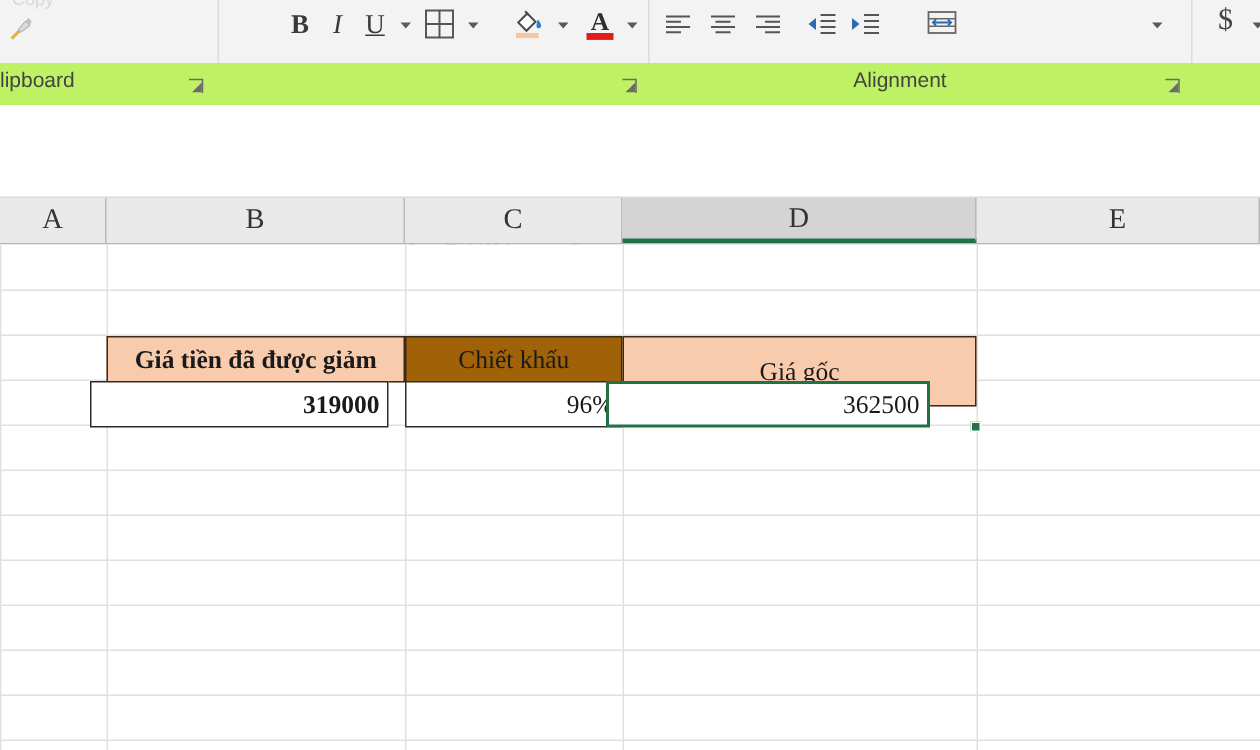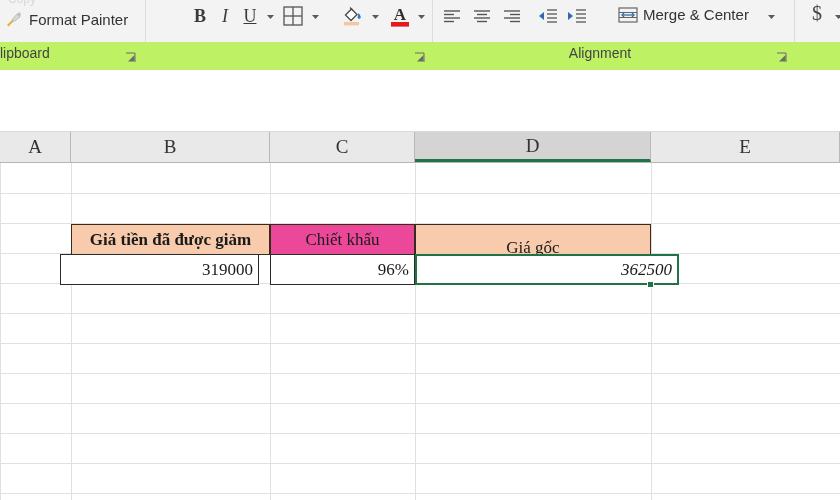--- a/index.html
+++ b/index.html
@@ -203,21 +203,20 @@
       <div class="cut-top">Copy</div>
 
       <div class="fmt-painter">
         <span class="brush-ico">
           <svg viewBox="0 0 18 18" width="18" height="18">
             <path d="M2 15 L7 10 L8.5 11.5 L3.5 16.5 Z" fill="#e3b23c"></path>
             <path d="M7 10 L12 4 L15 7 L9 11.5 Z" fill="#d9d9d9" stroke="#9a9a9a" stroke-width=".6"></path>
             <path d="M12 4 L14 2 L16 4 L15 7 Z" fill="#c0c0c0"></path>
           </svg>
         </span>
-        <span>Format Painter</span>
       </div>
 
       <div class="btn b-bold">B</div>
       <div class="btn b-ital">I</div>
       <div class="btn b-undl">U</div>
       <div class="caret" style="left:265px;top:11px;">
         <svg viewBox="0 0 11 11" width="11" height="11">
             <path d="M2 4 L9 4 L5.5 8 Z" fill="#5a5a5a"></path>
           </svg>
       </div>
@@ -320,21 +319,20 @@
           <rect x="2" y="4" width="18" height="14" fill="none" stroke="#666" stroke-width="1.2"></rect>
           <line x1="2" y1="8.5" x2="20" y2="8.5" stroke="#666" stroke-width="1"></line>
           <line x1="2" y1="13.5" x2="20" y2="13.5" stroke="#666" stroke-width="1"></line>
           <g stroke="#2b6cb0" stroke-width="1.3">
             <line x1="5" y1="11" x2="17" y2="11"></line>
             <path d="M7 9 L5 11 L7 13" fill="none"></path>
             <path d="M15 9 L17 11 L15 13" fill="none"></path>
           </g>
         </svg>
       </div>
-      <div class="merge-label">Merge &amp; Center</div>
       <div class="caret" style="left:766px;top:11px;">
         <svg viewBox="0 0 11 11" width="11" height="11">
             <path d="M2 4 L9 4 L5.5 8 Z" fill="#5a5a5a"></path>
           </svg>
       </div>
 
       <div class="b-dollar">$</div>
       <div class="caret" style="left:833px;top:11px;">
         <svg viewBox="0 0 11 11" width="11" height="11">
             <path d="M2 4 L9 4 L5.5 8 Z" fill="#5a5a5a"></path>
@@ -431,21 +429,21 @@
       <div class="hline" style="top: 330px;"></div>
       <div class="vline" style="left: 71px;"></div>
       <div class="vline" style="left: 270px;"></div>
       <div class="vline" style="left: 415px;"></div>
       <div class="vline" style="left: 651px;"></div>
       <div class="vline" style="left: 0px;"></div>
     </div>
 
   <div class="tbl">
       <div class="tcell thdr" style="left: 71px; top: 224px; width: 199px; height: 31px; background: rgb(248, 203, 173); font-weight: bold;">Giá tiền đã được giảm</div>
-      <div class="tcell thdr" style="left: 270px; top: 224px; width: 145px; height: 31px; background: #ec4899;">Chiết khấu</div>
+      <div class="tcell thdr" style="left: 270px; top: 224px; width: 145px; height: 31px; background: #a16207;">Chiết khấu</div>
       <div class="tcell thdr" style="left: 415px; top: 224px; width: 236px; height: 47px; background: rgb(248, 203, 173);">Giá gốc</div>
-      <div class="tcell tval" style="left: 60px; top: 254px; width: 199px; height: 31px;">319000</div>
+      <div class="tcell tval" style="left: 60px; top: 254px; width: 199px; height: 31px; font-weight: bold;">319000</div>
       <div class="tcell tval" style="left: 270px; top: 254px; width: 145px; height: 31px;">96%</div>
-      <div class="tcell tval selcell" style="left: 415px; top: 254px; width: 264px; height: 31px; border-color: rgb(33, 115, 70); font-style: italic;">362500</div>
+      <div class="tcell tval selcell" style="left: 404px; top: 254px; width: 216px; height: 31px; border-color: rgb(33, 115, 70);">362500</div>
       <div class="fill-handle" style="left: 647px; top: 281px; background: rgb(33, 115, 70);"></div>
     </div>
 
 </div>
 
 </body></html>

